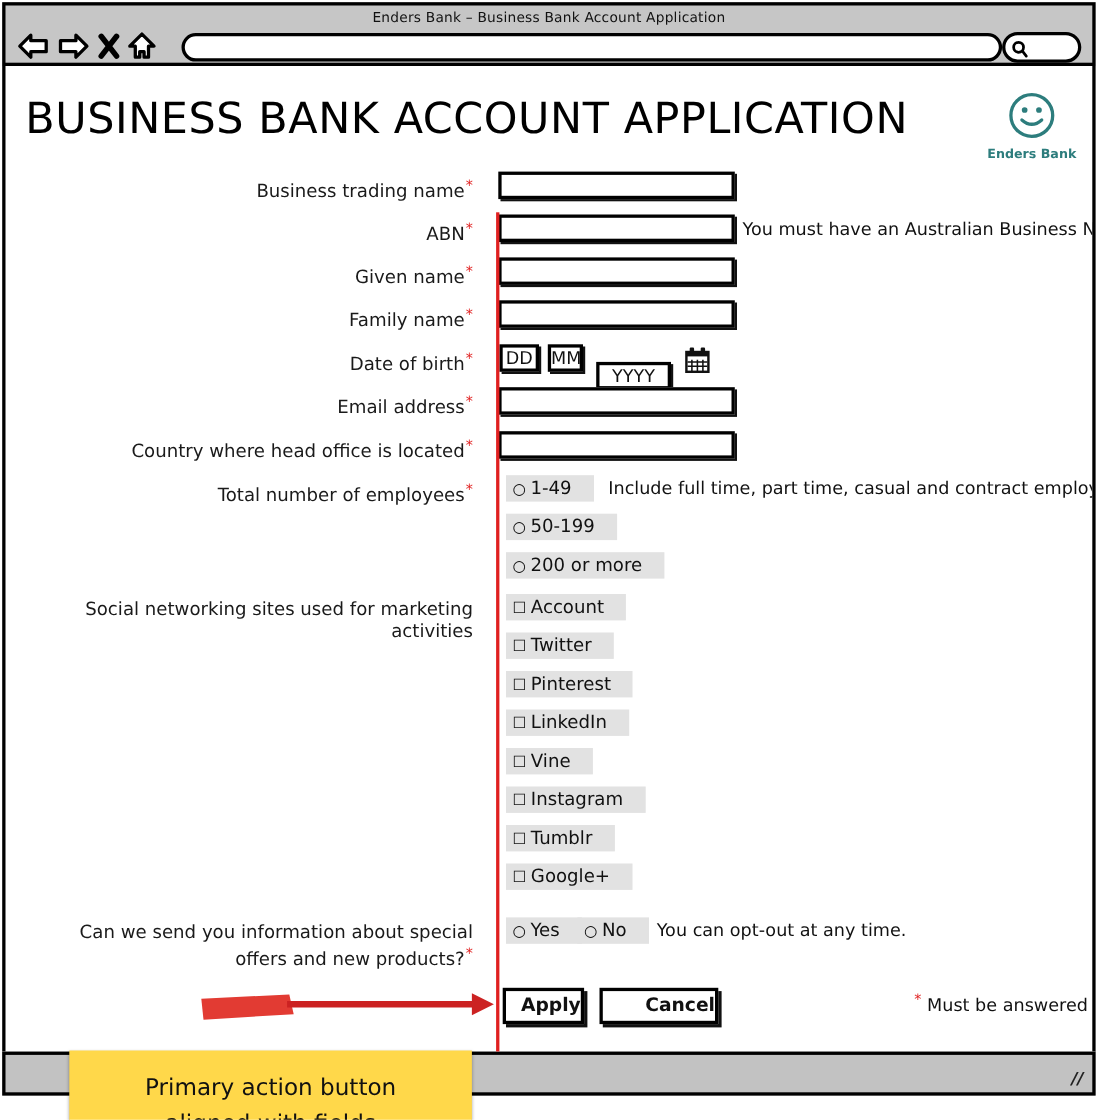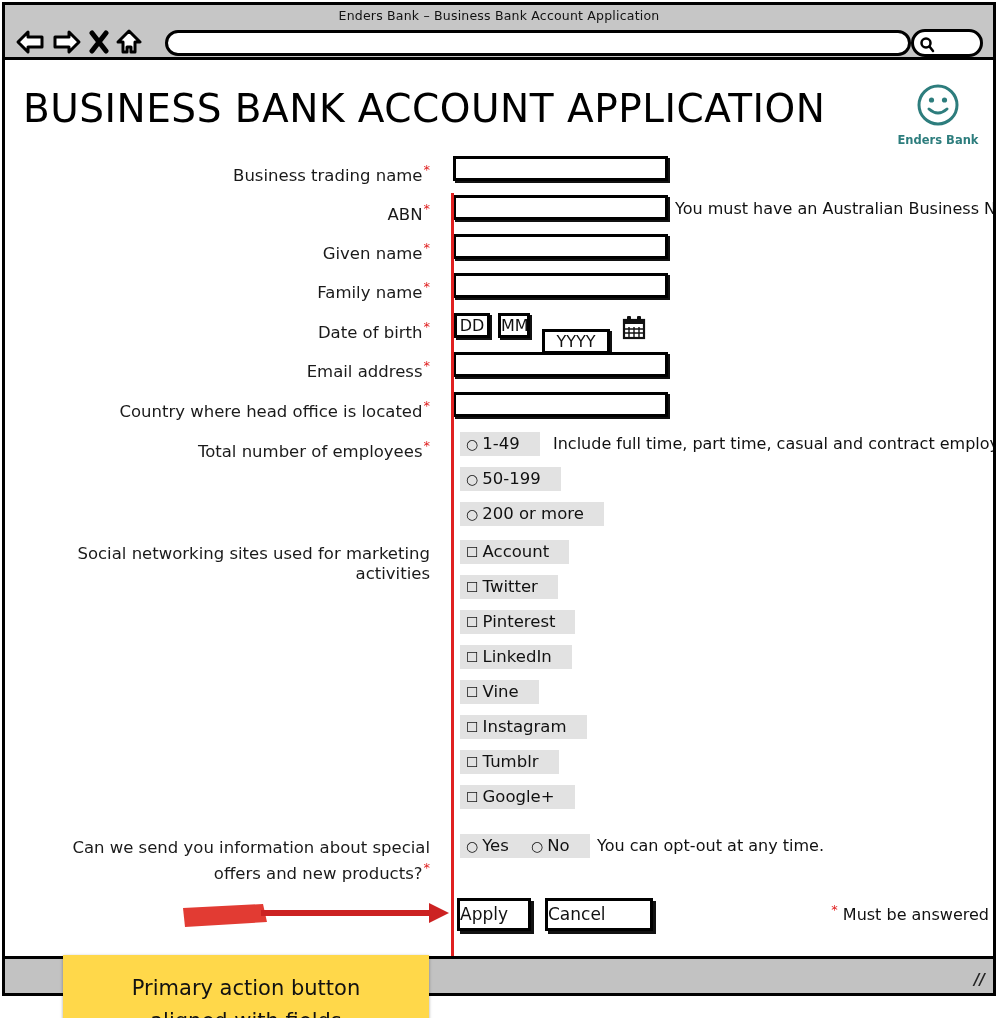--- a/index.html
+++ b/index.html
@@ -87,22 +87,23 @@
     background:#e2e2e2; color:#111;
     font-size:16.5px; line-height:24px; height:24px;
     padding:0 20px 0 6px; white-space:nowrap;
   }
   .chip .mark{ font-size:14px; margin-right:4px; }
 
   
   .btn{
     position:absolute; background:#fff; border:3px solid #000;
     box-shadow:3px 3px 0 #111;
-    font-size:17px; color:#111; text-align:left; line-height:27px;
+    font-size:17px; color:#111; text-align:right; line-height:27px;
     height:33px;
+    font-weight:bold;
   }
   .footnote{
     position:absolute; right:10px; font-size:16px; color:#111; white-space:nowrap;
   }
   .footnote .req{ vertical-align:super; }
 
   
   .statusbar{
     position:absolute; left:2px; top:956px; width:994px; height:40px;
     background:#c2c2c2; border:3px solid #000;

